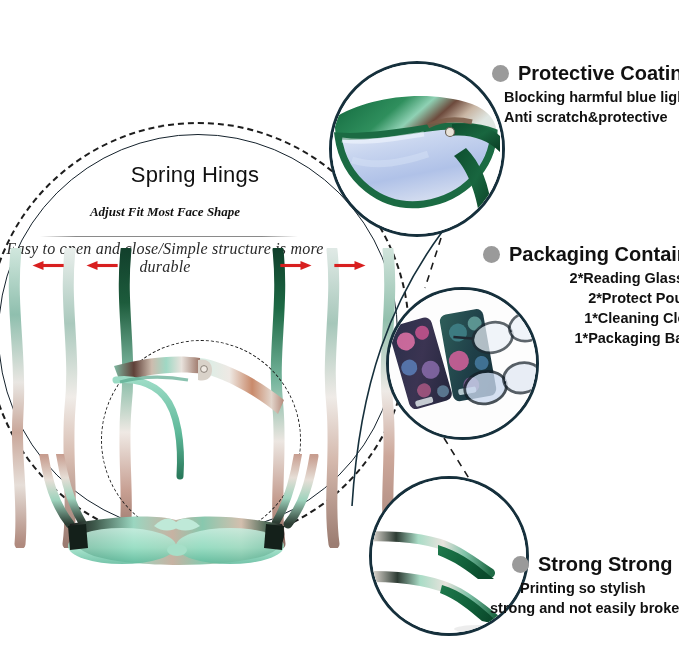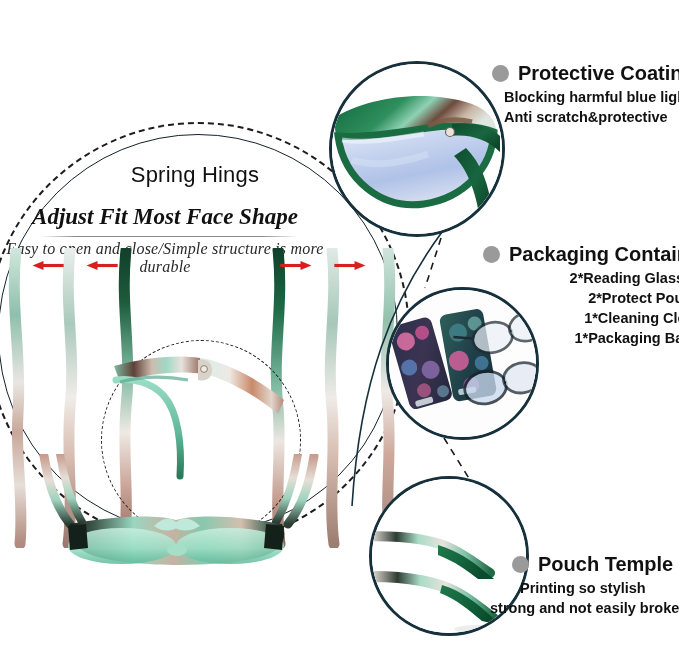--- a/index.html
+++ b/index.html
@@ -45,21 +45,21 @@
     border:1.6px solid #15222c;border-radius:50%;
     box-sizing:border-box;
   }
   .spring-title{
     position:absolute;left:0;top:106px;width:330px;text-align:center;
     font-size:22px;font-weight:normal;color:#111;letter-spacing:0.2px;margin-left:30px;
   }
   .spring-sub{
     position:absolute;left:0;top:148px;width:330px;text-align:center;
     font-family:"Liberation Serif", serif;font-style:italic;font-weight:bold;
-    font-size:23px;color:#111;
+    font-size:13px;color:#111;
   }
   .spring-rule{
     position:absolute;left:40px;top:180px;width:258px;height:1px;
     background:linear-gradient(to right,#fff,#8a8a8a 14%,#8a8a8a 86%,#fff);
   }
   .spring-note{
     position:absolute;left:0;top:184px;width:330px;text-align:center;
     font-family:"Liberation Serif", serif;font-style:italic;
     font-size:16px;color:#2a2a2a;letter-spacing:0.2px;
   }
@@ -418,19 +418,19 @@
       <path d="M66 66 C86 72 100 82 112 92 L122 100 L106 100 C96 92 82 82 66 76 Z" fill="url(#tGreen)"></path>
       <path d="M-20 98 C22 96 60 100 86 114 C100 122 112 132 122 140" stroke="url(#tFloral)" stroke-width="11" fill="none" stroke-linecap="round"></path>
       <path d="M70 106 C90 112 104 124 118 136 L128 146 L110 142 C98 132 84 120 68 114 Z" fill="url(#tGreen)"></path>
       <ellipse cx="108" cy="150" rx="26" ry="4" fill="#d8d8d8" opacity="0.45"></ellipse>
     </svg>
   </div>
 
   <div class="callout ct-bot">
     <div class="callout-head">
       <span class="bullet"></span>
-      <span>Pouch Temple</span>
+      <span>Strong Strong</span>
     </div>
     <div class="callout-line l1">Printing so stylish</div>
     <div class="callout-line l2">strong and not easily broken</div>
   </div>
 
 </div>
 
 </body></html>

